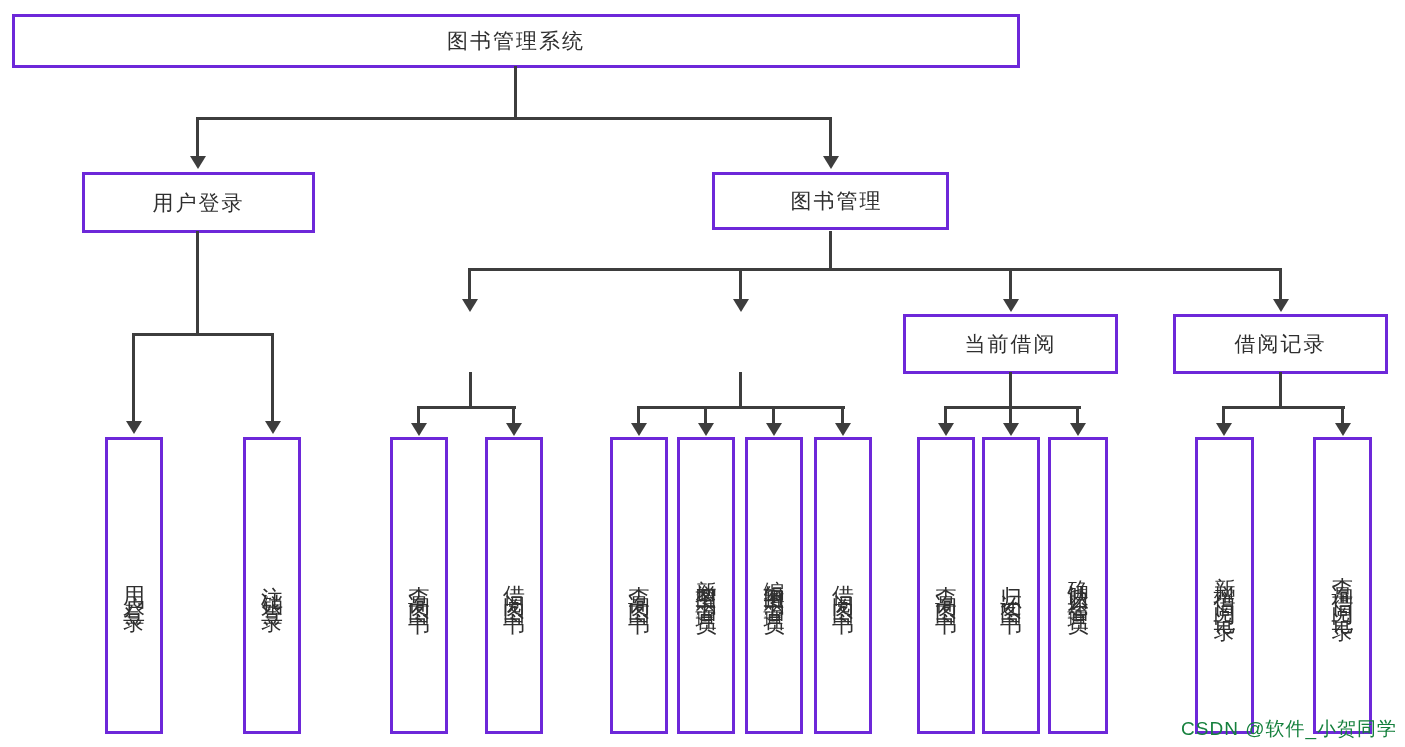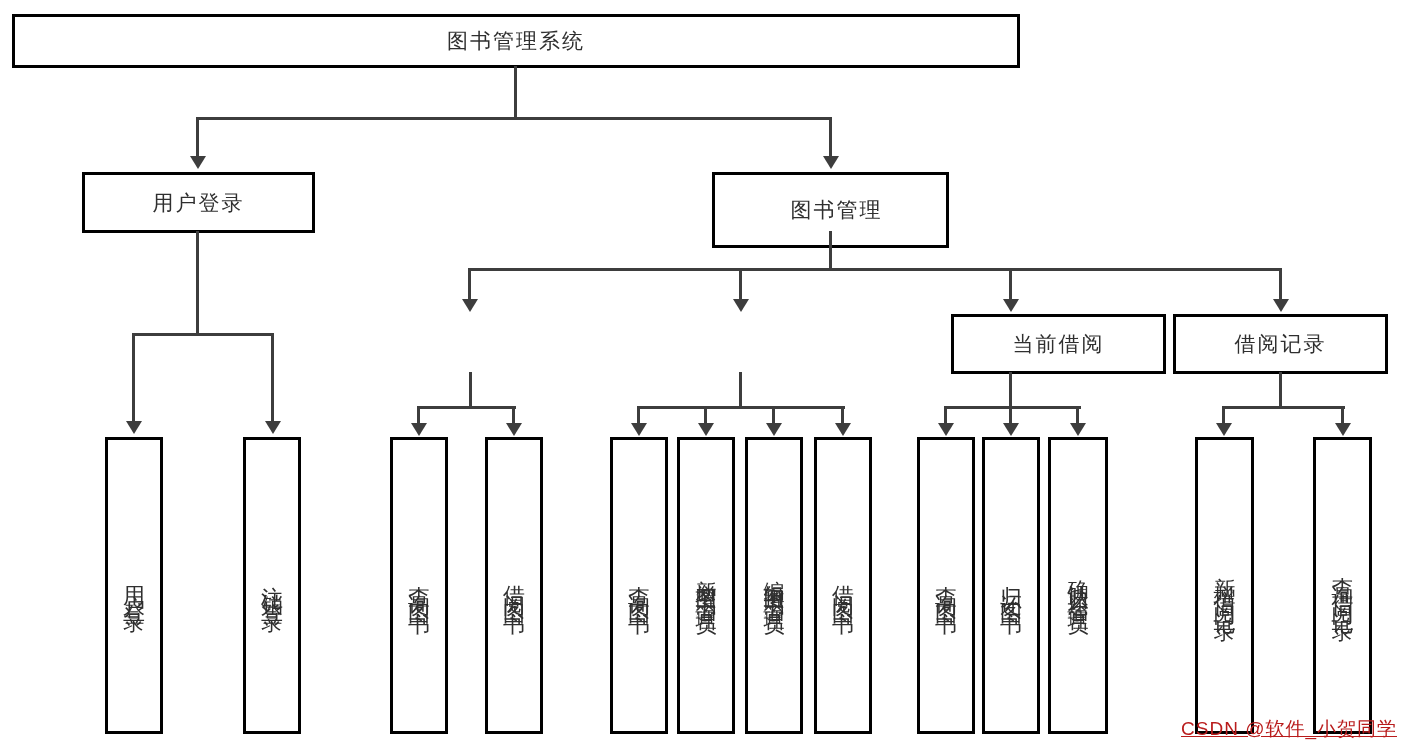--- a/index.html
+++ b/index.html
@@ -7,21 +7,21 @@
     position: relative;
     width: 1405px;
     height: 747px;
     background: #ffffff;
     font-family: "Liberation Sans", "DejaVu Sans", sans-serif;
     overflow: hidden;
   }
   .box {
     position: absolute;
     box-sizing: border-box;
-    border: 3px solid #000000;
+    border: 3px solid #6d28d9;
     background: #ffffff;
     display: flex;
     align-items: center;
     justify-content: center;
     color: #2f2f2f;
   }
   .hbox { font-size: 21px; letter-spacing: 2px; }
   .vbox {
     writing-mode: vertical-rl;
     text-orientation: mixed;
@@ -44,54 +44,53 @@
     border: 8px solid transparent;
     border-top: 13px solid #3d3d3d;
     border-bottom: none;
   }
   .watermark {
     position: absolute;
     right: 8px;
     bottom: 5px;
     font-size: 19px;
     letter-spacing: 1px;
-    color: #b91c1c;
+    color: #15803d;
     z-index: 5;
     white-space: nowrap;
-    text-decoration: underline;
   }
 </style>
 </head>
 <body>
 
 <div class="canvas">
 
   <div class="box hbox" style="left:12px; top:14px; width:1008px; height:54px;">图书管理系统</div>
 
   <div class="vline" style="left:514px; top:66px; height:53px;"></div>
   <div class="hline" style="left:196px; top:117px; width:636px;"></div>
   <div class="arrow" style="left:196px; top:117px; height:39px;"></div>
   <div class="arrow" style="left:829px; top:117px; height:39px;"></div>
 
   <div class="box hbox" style="left:82px; top:172px; width:233px; height:61px;">用户登录</div>
-  <div class="box hbox" style="left:712px; top:172px; width:237px; height:76px;padding-left:12px;">图书管理</div>
+  <div class="box hbox" style="left:712px; top:172px; width:237px; height:58px;padding-left:12px;">图书管理</div>
 
   <div class="vline" style="left:196px; top:231px; height:104px;"></div>
   <div class="hline" style="left:132px; top:333px; width:142px;"></div>
   <div class="arrow" style="left:132px; top:333px; height:88px;"></div>
   <div class="arrow" style="left:271px; top:333px; height:88px;"></div>
 
   <div class="vline" style="left:829px; top:231px; height:40px;"></div>
   <div class="hline" style="left:468px; top:268px; width:814px;"></div>
   <div class="arrow" style="left:468px; top:268px; height:31px;"></div>
   <div class="arrow" style="left:739px; top:268px; height:31px;"></div>
   <div class="arrow" style="left:1009px; top:268px; height:31px;"></div>
   <div class="arrow" style="left:1279px; top:268px; height:31px;"></div>
 
-  <div class="box hbox" style="left:903px; top:314px; width:215px; height:60px;margin-left:48px;">当前借阅</div>
+  <div class="box hbox" style="left:903px; top:314px; width:215px; height:60px;">当前借阅</div>
   <div class="box hbox" style="left:1173px; top:314px; width:215px; height:60px;">借阅记录</div>
 
   <div class="vline" style="left:469px; top:372px; height:37px;"></div>
   <div class="hline" style="left:417px; top:406px; width:99px;"></div>
   <div class="arrow" style="left:417px; top:406px; height:17px;"></div>
   <div class="arrow" style="left:512px; top:406px; height:17px;"></div>
 
   <div class="vline" style="left:739px; top:372px; height:37px;"></div>
   <div class="hline" style="left:637px; top:406px; width:208px;"></div>
   <div class="arrow" style="left:637px; top:406px; height:17px;"></div>

